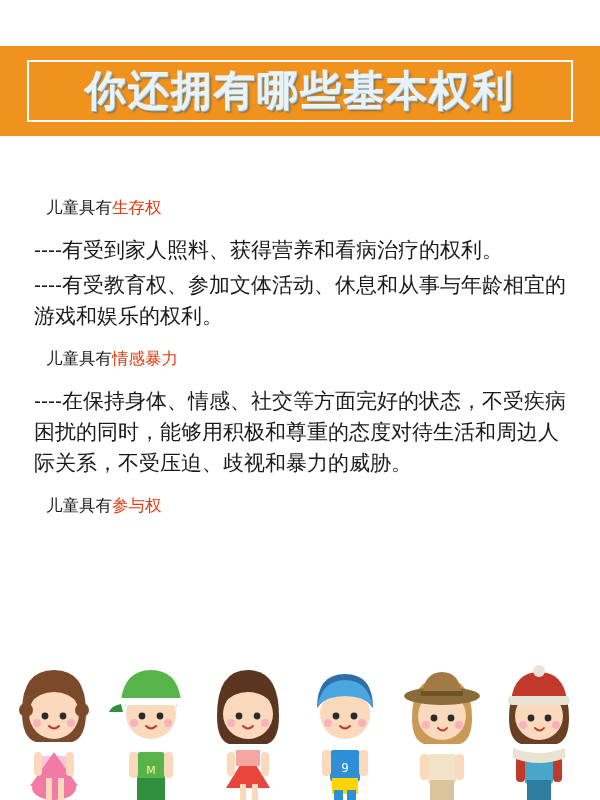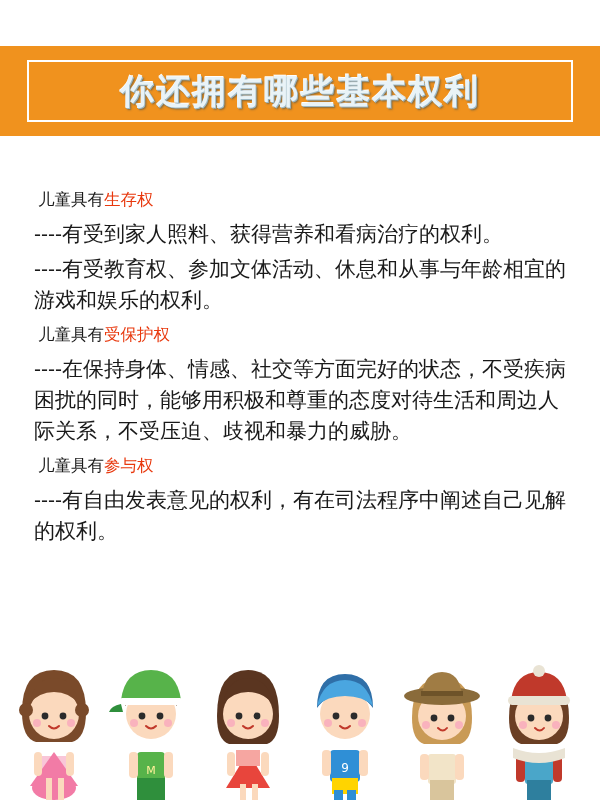--- a/index.html
+++ b/index.html
@@ -37,21 +37,21 @@
   .banner-inner {
     width: 546px;
     height: 62px;
     border: 2px solid #ffffff;
     display: flex;
     align-items: center;
     justify-content: center;
     box-sizing: border-box;
   }
   .banner-title {
-    font-size: 34px;
+    font-size: 41px;
     line-height: 1;
     letter-spacing: 2px;
     font-weight: bold;
     font-family: "DejaVu Serif", "Liberation Serif", serif;
     color: #e9f3f7;
     text-shadow:
       1px 1px 0 #9bb7c4,
       2px 2px 2px rgba(40,70,85,0.55),
       0 -1px 0 #ffffff;
     white-space: nowrap;
@@ -64,21 +64,21 @@
     top: 180px;
     width: 534px;
   }
   .entry {
     margin-bottom: 2px;
   }
   .lead {
     font-size: 16.5px;
     line-height: 30px;
     color: #1a1a1a;
-    margin: 4px;
+    margin: 12px;
     white-space: nowrap;
   }
   .lead .hl {
     color: #e8380d;
   }
   .desc {
     font-size: 21px;
     line-height: 31px;
     color: #1a1a1a;
     margin: 0 0 4px 0;
@@ -116,30 +116,29 @@
     <div class="entry">
       <p class="lead"><span>儿童具有</span><span class="hl">生存权</span></p>
       <p class="desc">----有受到家人照料、获得营养和看病治疗的权利。</p>
     </div>
 
     <div class="entry">
       <p class="desc">----有受教育权、参加文体活动、休息和从事与年龄相宜的游戏和娱乐的权利。</p>
     </div>
 
     <div class="entry">
-      <p class="lead"><span>儿童具有</span><span class="hl">受保护权</span></p>
+      <p class="lead"><span>儿童具有</span><span class="hl">情感暴力</span></p>
     </div>
 
     <div class="entry">
       <p class="desc">----在保持身体、情感、社交等方面完好的状态，不受疾病困扰的同时，能够用积极和尊重的态度对待生活和周边人际关系，不受压迫、歧视和暴力的威胁。</p>
     </div>
 
     <div class="entry">
       <p class="lead"><span>儿童具有</span><span class="hl">参与权</span></p>
-      <p class="desc">----有自由发表意见的权利，有在司法程序中阐述自己见解的权利。</p>
     </div>
 
   </div>
 
   <div class="kids">
 
     <div class="kid" style="left:6px;">
       <svg viewBox="0 0 96 140" width="96" height="140" aria-hidden="true">
         <ellipse cx="48" cy="128" rx="22" ry="12" fill="#f27ba6"></ellipse>
         <rect x="34" y="96" width="28" height="30" fill="#f9c6d8"></rect>

